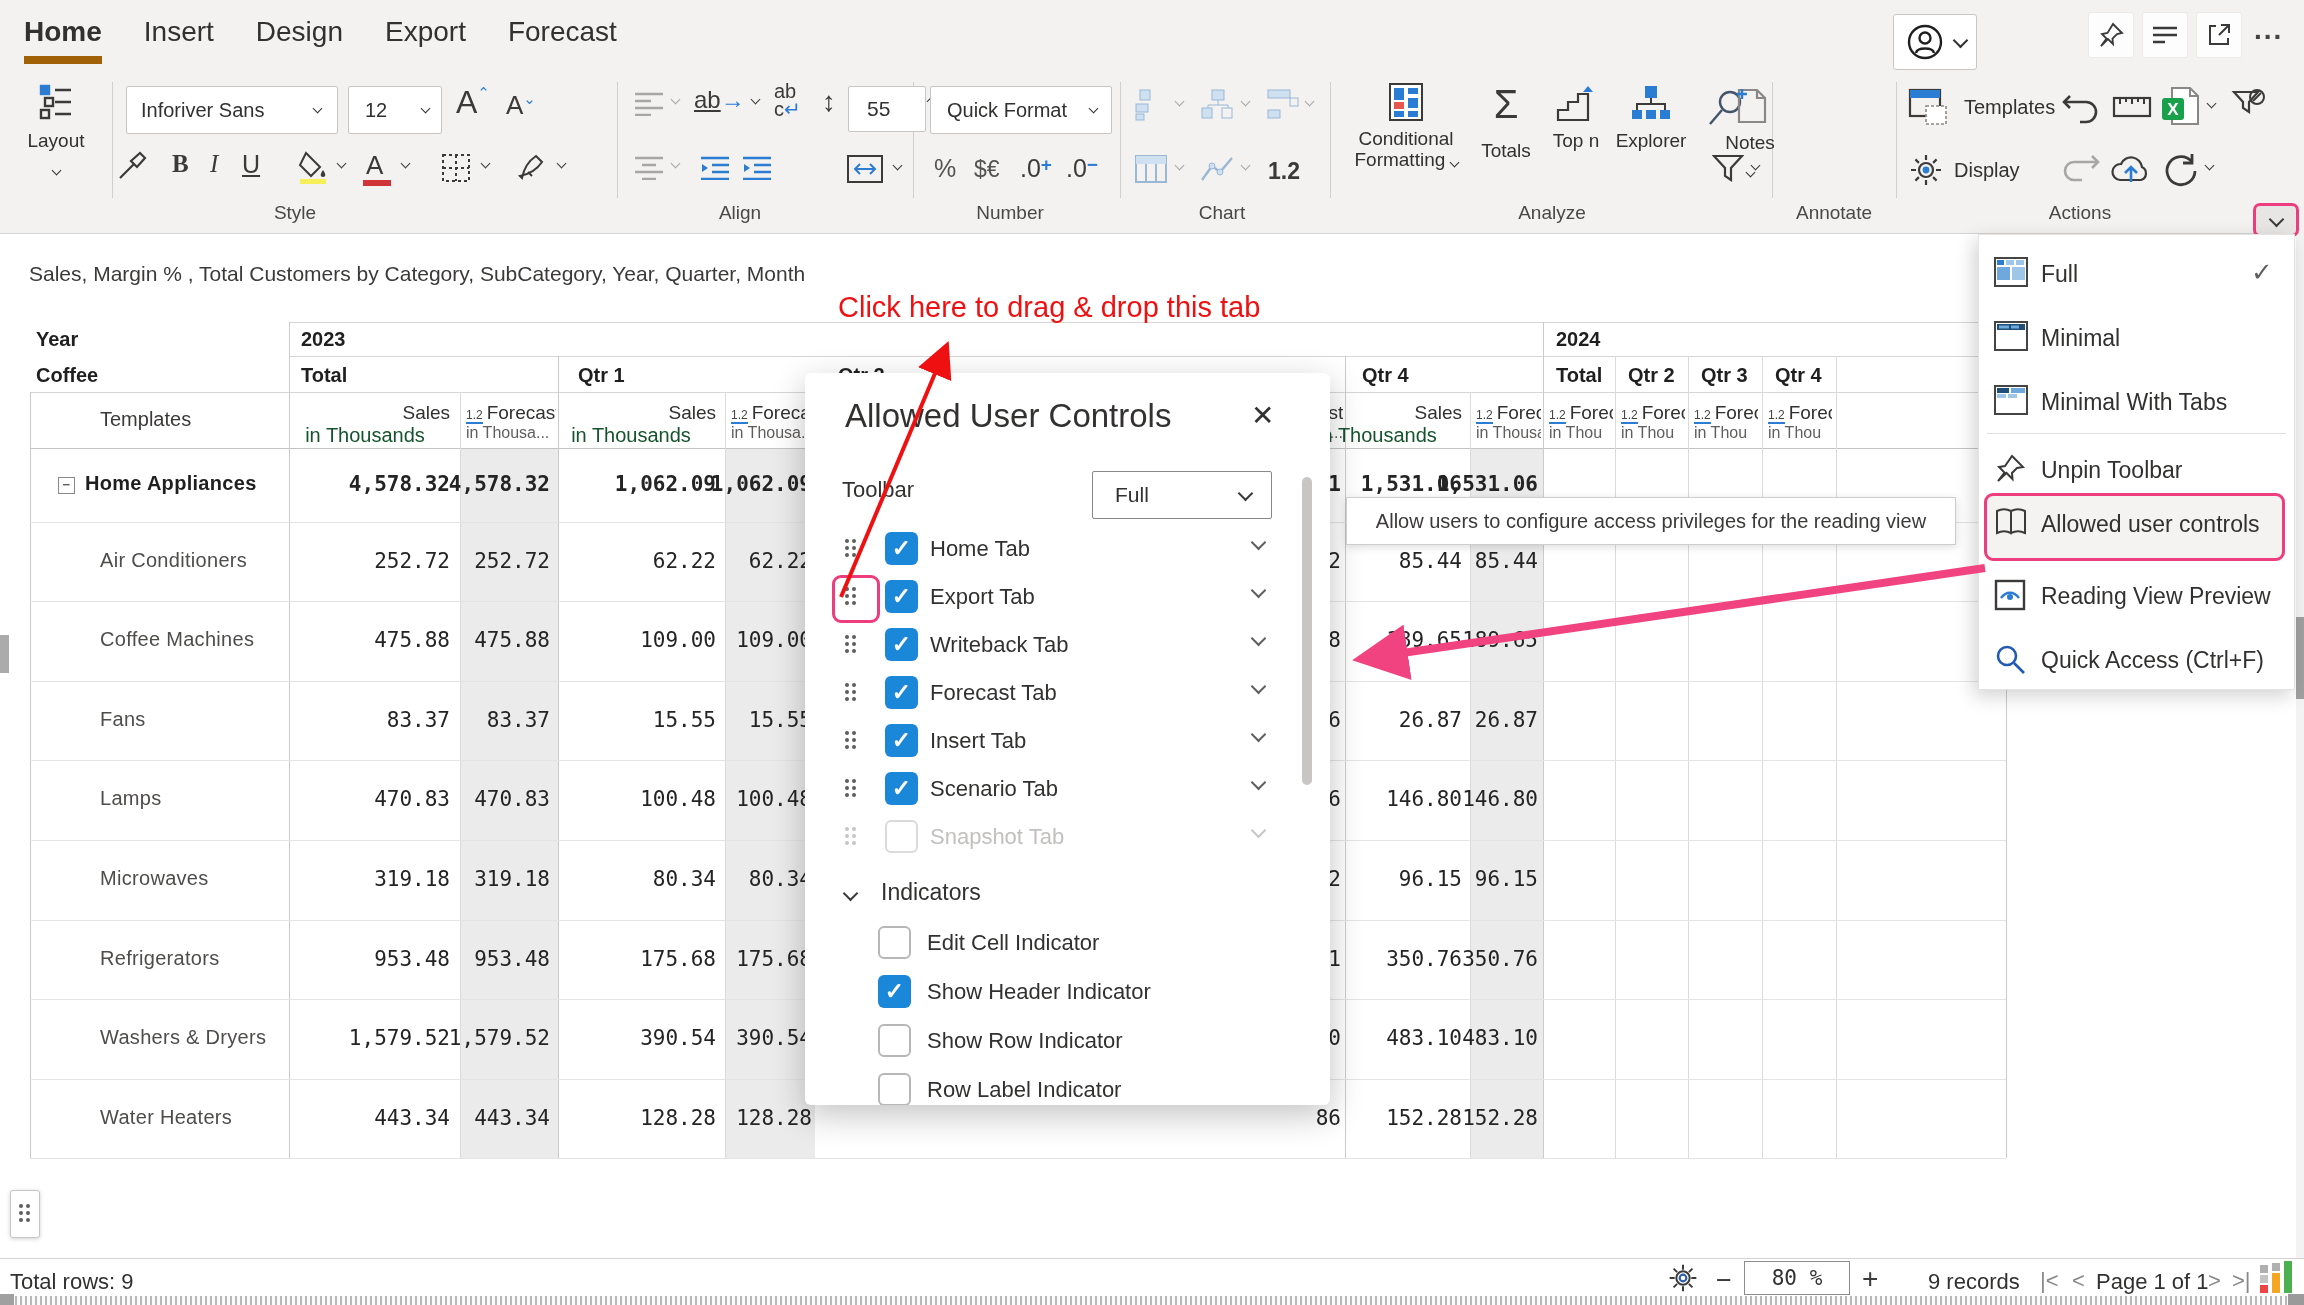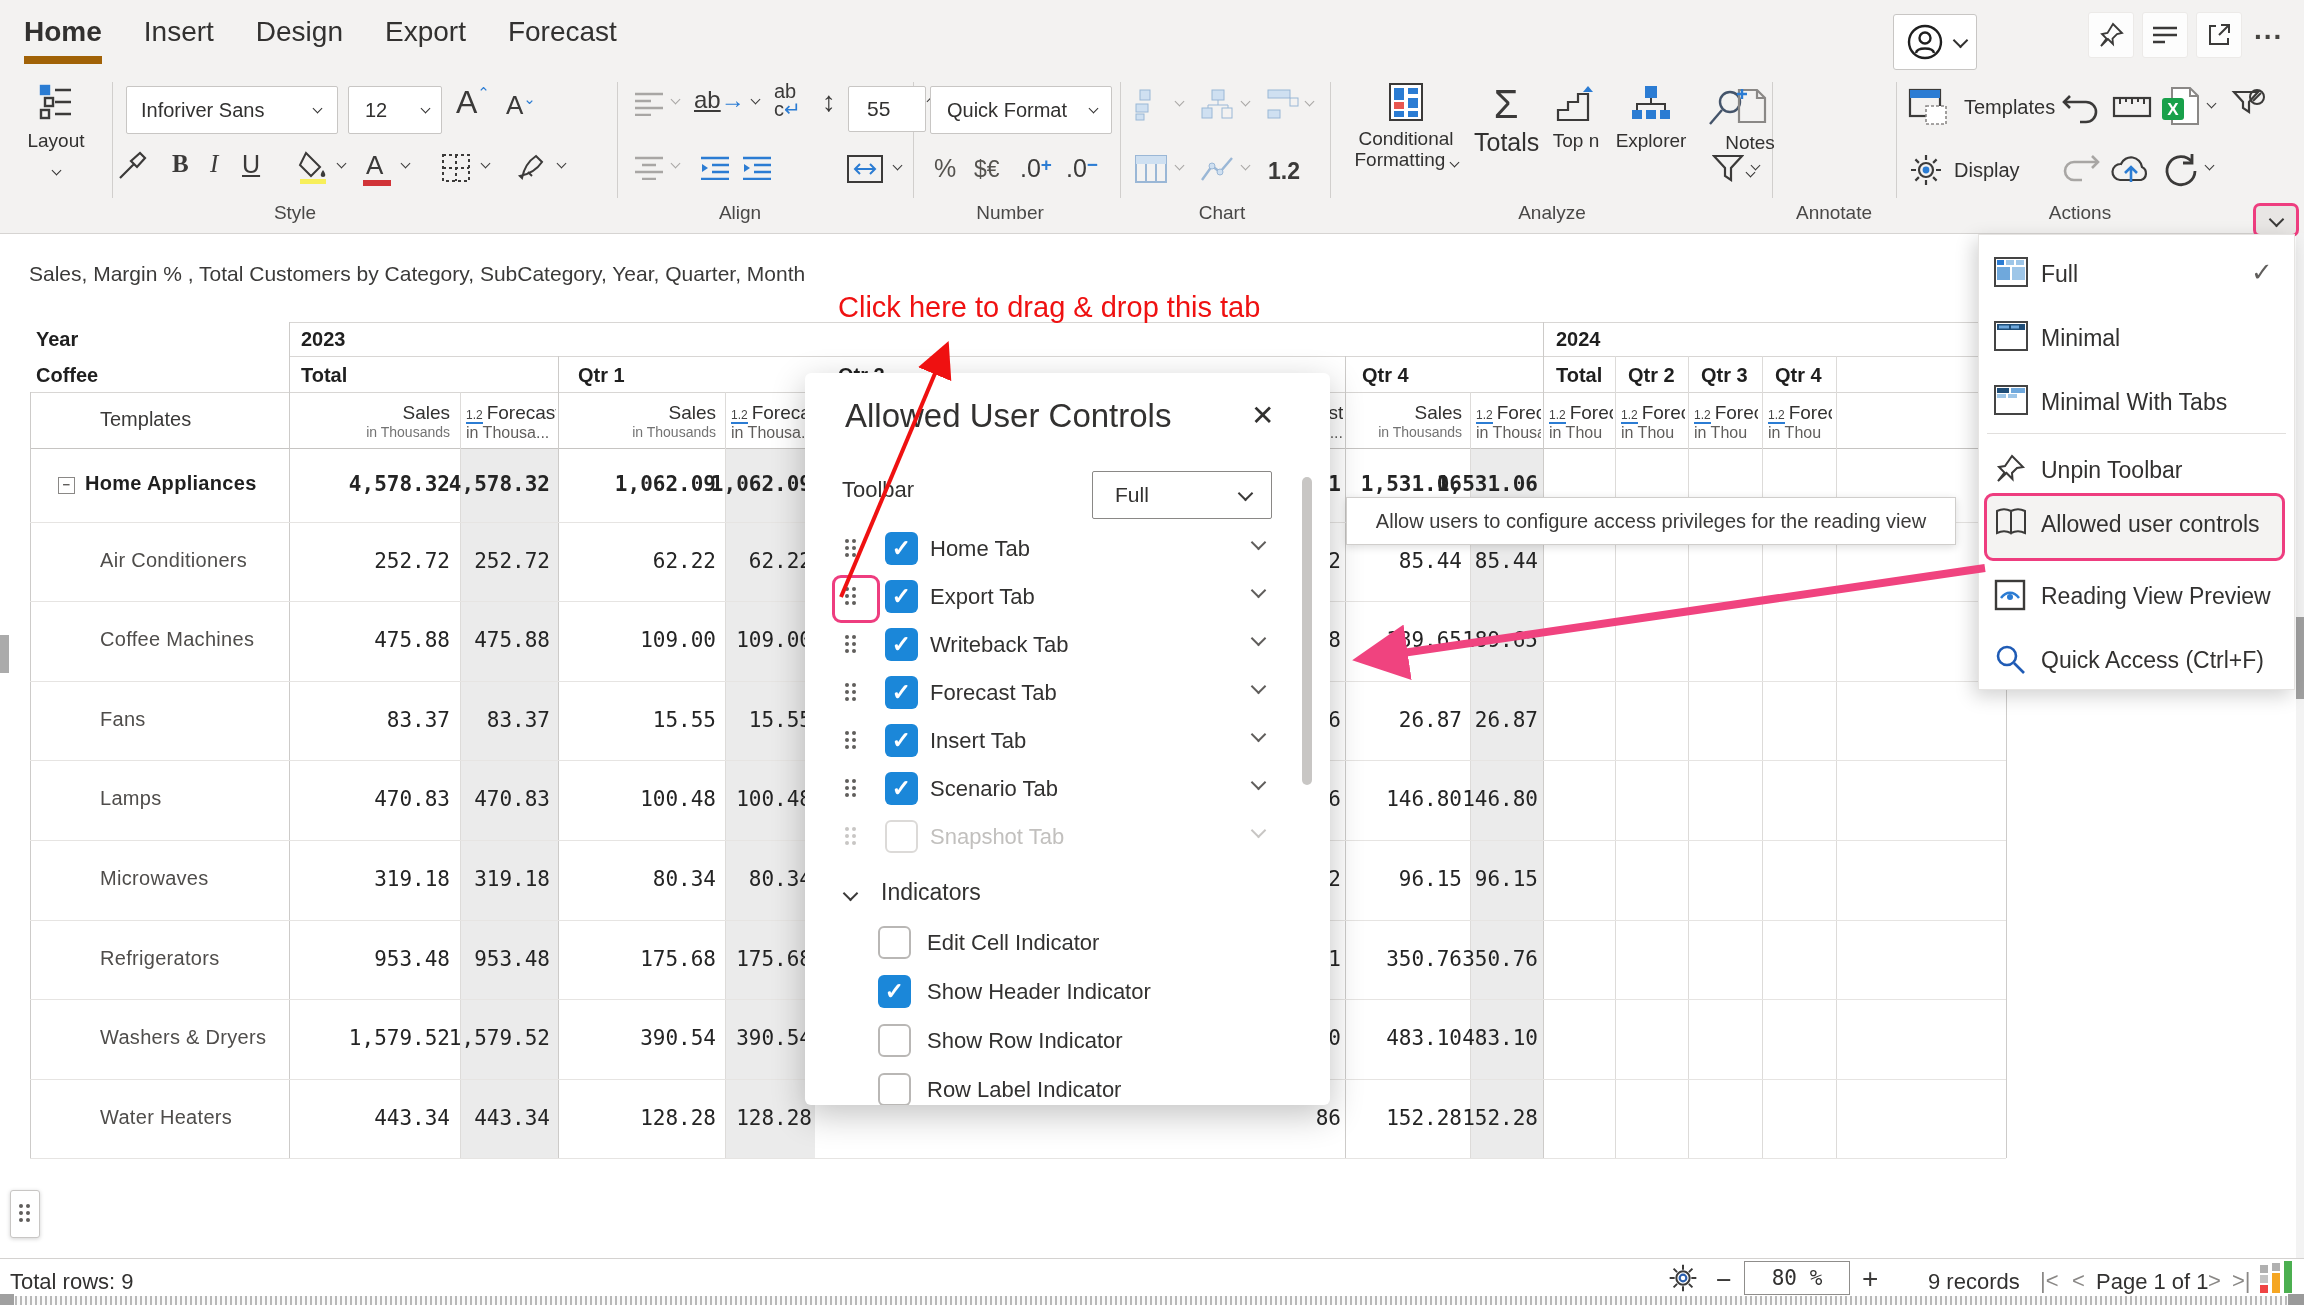--- a/index.html
+++ b/index.html
@@ -28,21 +28,21 @@
   
   .vline{position:absolute;width:1px;background:#cdcbc9;}
   .hline{position:absolute;height:1px;background:#d8d6d4;}
   .rowline{position:absolute;height:1px;background:#e6e4e2;left:30px;width:1976px;}
   .graycol{position:absolute;background:#ebebeb;}
   .hdr-b{font-size:20px;font-weight:700;color:#1f1f1f;position:absolute;}
   .cell{position:absolute;text-align:right;font-size:21px;color:#242424;}
   .cat{position:absolute;font-size:20px;color:#4f4d4b;letter-spacing:.3px;}
   .salehdr{position:absolute;text-align:right;}
   .salehdr .l1{font-size:19px;color:#323130;}
-  .salehdr .l2{font-size:14px;color:#737373;}
+  .salehdr .l2{font-size:20px;color:#14532d;text-align:center;}
   .fchdr{position:absolute;overflow:hidden;white-space:nowrap;}
   .badge12{font-size:12px;color:#444;border-bottom:2px solid #2b7cd3;margin-right:4px;}
   
   .modal{position:absolute;left:805px;top:373px;width:525px;height:732px;background:#fff;border-radius:6px;
          box-shadow:0 10px 34px rgba(0,0,0,.24);z-index:10;overflow:hidden;}
   .mrow{position:absolute;left:0;width:100%;height:48px;}
   .handle{position:absolute;left:40px;top:14px;width:13px;height:20px;
           display:grid;grid-template-columns:4px 4px;grid-auto-rows:4px;gap:3px;}
   .handle i{background:#605e5c;border-radius:50%;}
   .cb{position:absolute;width:33px;height:33px;border-radius:6px;box-sizing:border-box;}
@@ -308,21 +308,21 @@
             <rect x="8" y="20" width="10" height="7" fill="#e8564f"></rect>
             <rect x="22" y="16" width="10" height="10" fill="#2b7cd3"></rect>
             <rect x="8" y="29" width="10" height="6" fill="#2b7cd3"></rect>
             <rect x="22" y="29" width="10" height="6" fill="#2b7cd3"></rect>
           </svg>
       </span>
       <div style="font-size:19px;line-height:21px;margin-top:2px;"><span>Conditional</span><br><span>Formatting</span> <span class="chv sm"></span></div>
     </div>
     <div class="abs" style="left:1474px;top:14px;width:64px;text-align:center;cursor:pointer;">
       <div style="font-size:40px;line-height:40px;color:#3b3a39;">Σ</div>
-      <div style="font-size:25px;margin-top:4px;">Totals</div>
+      <div style="font-size:19px;margin-top:16px;">Totals</div>
     </div>
     <div class="abs" style="left:1544px;top:14px;width:64px;text-align:center;cursor:pointer;">
       <span style="display:inline-block">
         <svg width="44" height="40" viewBox="0 0 44 40">
             <path d="M4 36 v-10 h10 v-8 h10 v-8 h10 v26 z" fill="none" stroke="#3b3a39" stroke-width="2.2"></path>
             <path d="M34 2 l5 6 h-10 z" fill="#2b7cd3"></path>
           </svg>
       </span>
       <div style="font-size:19px;margin-top:2px;">Top n</div>
     </div>

